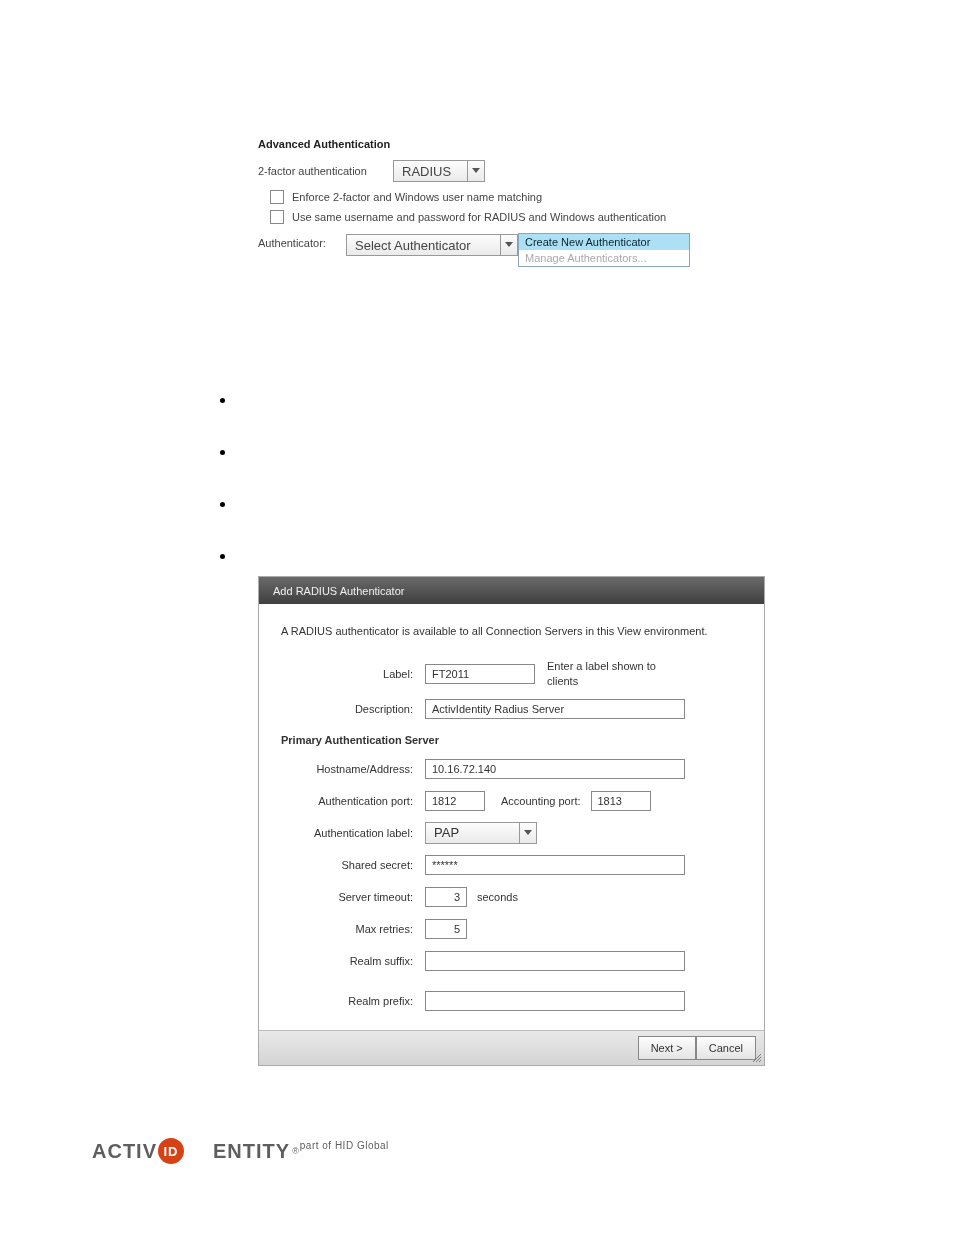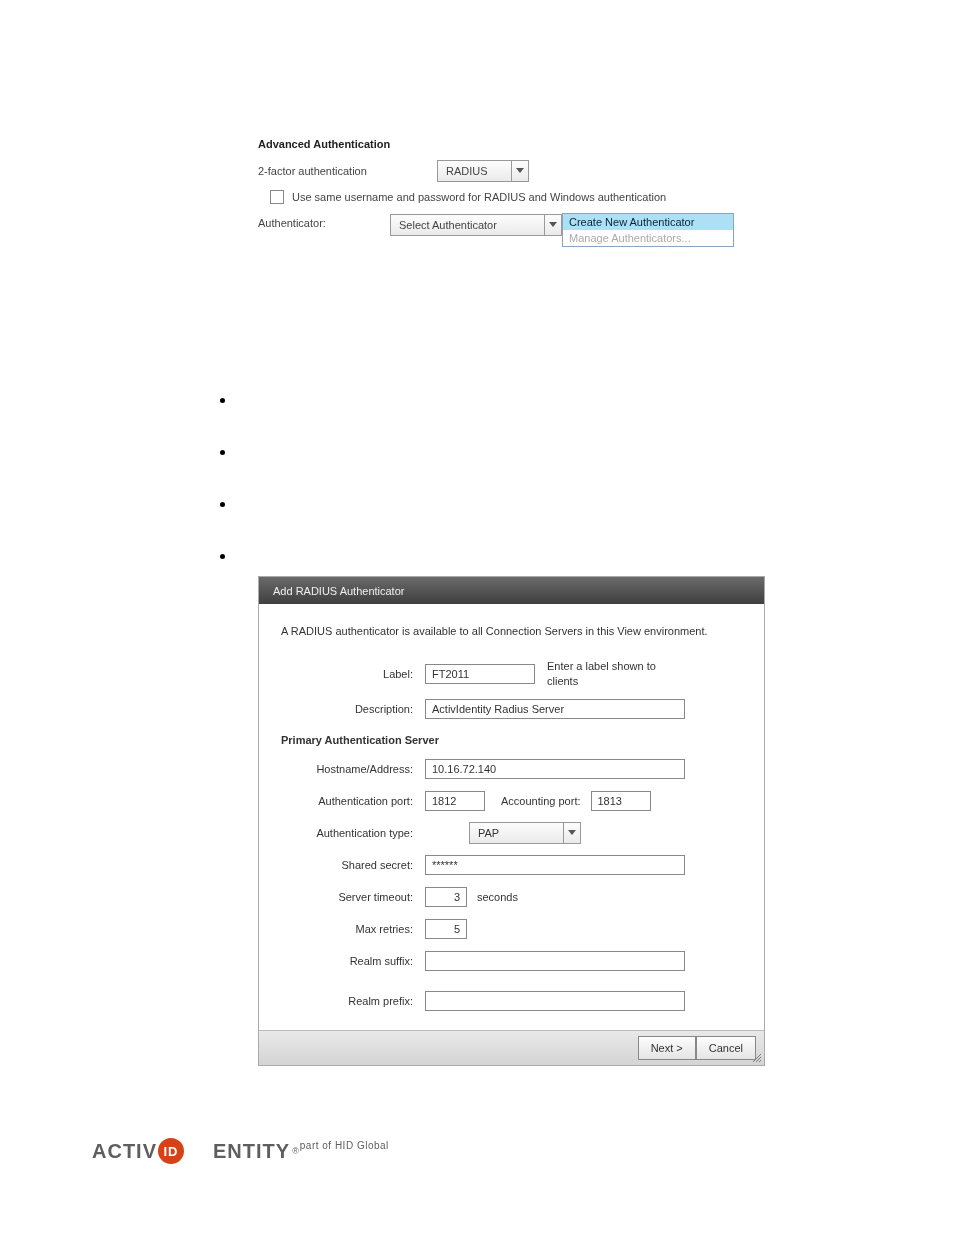--- a/index.html
+++ b/index.html
@@ -36,22 +36,21 @@
   }
   .adv-row .lbl {
     width: 135px;
   }
   .combo {
     height: 20px;
     border: 1px solid #999;
     background: linear-gradient(#fdfdfd,#eaeaea);
     display: inline-flex;
     align-items: center;
-    font-size: 11px;
-    margin-left: 44px;
+    font-size: 13px;
   }
   .combo .c-txt {
     padding: 0 8px;
     flex: 1;
   }
   .combo .c-arr {
     width: 16px;
     border-left: 1px solid #999;
     display: flex;
     align-items: center;
@@ -255,20 +254,24 @@
       <div class="combo" style="width:90px;">
         <span class="c-txt">RADIUS</span>
         <span class="c-arr">
           <svg width="8" height="6" viewBox="0 0 8 6">
               <path d="M0 0 L4 5 L8 0 Z" fill="#555"></path>
             </svg>
         </span>
       </div>
     </div>
 
+    <div class="cb-row">
+      <span class="checkbox"></span>
+      <span>Enforce 2-factor and Windows user name matching</span>
+    </div>
     <div class="cb-row">
       <span class="checkbox"></span>
       <span>Use same username and password for RADIUS and Windows authentication</span>
     </div>
 
     <div class="authenticator-block">
       <span class="lbl">Authenticator:</span>
       <div class="auth-dropdown">
         <div class="combo" style="width:170px;">
           <span class="c-txt">Select Authenticator</span>
@@ -318,21 +321,21 @@
       </div>
 
       <div class="frow">
         <span class="flabel">Authentication port:</span>
         <span class="txtbox" style="width:60px;">1812</span>
         <span style="margin-left:16px;">Accounting port:</span>
         <span class="txtbox" style="width:60px; margin-left:10px;">1813</span>
       </div>
 
       <div class="frow">
-        <span class="flabel">Authentication type:</span>
+        <span class="flabel">Authentication label:</span>
         <div class="combo" style="width:110px;">
           <span class="c-txt">PAP</span>
           <span class="c-arr">
             <svg width="8" height="6" viewBox="0 0 8 6">
                 <path d="M0 0 L4 5 L8 0 Z" fill="#555"></path>
               </svg>
           </span>
         </div>
       </div>
 

